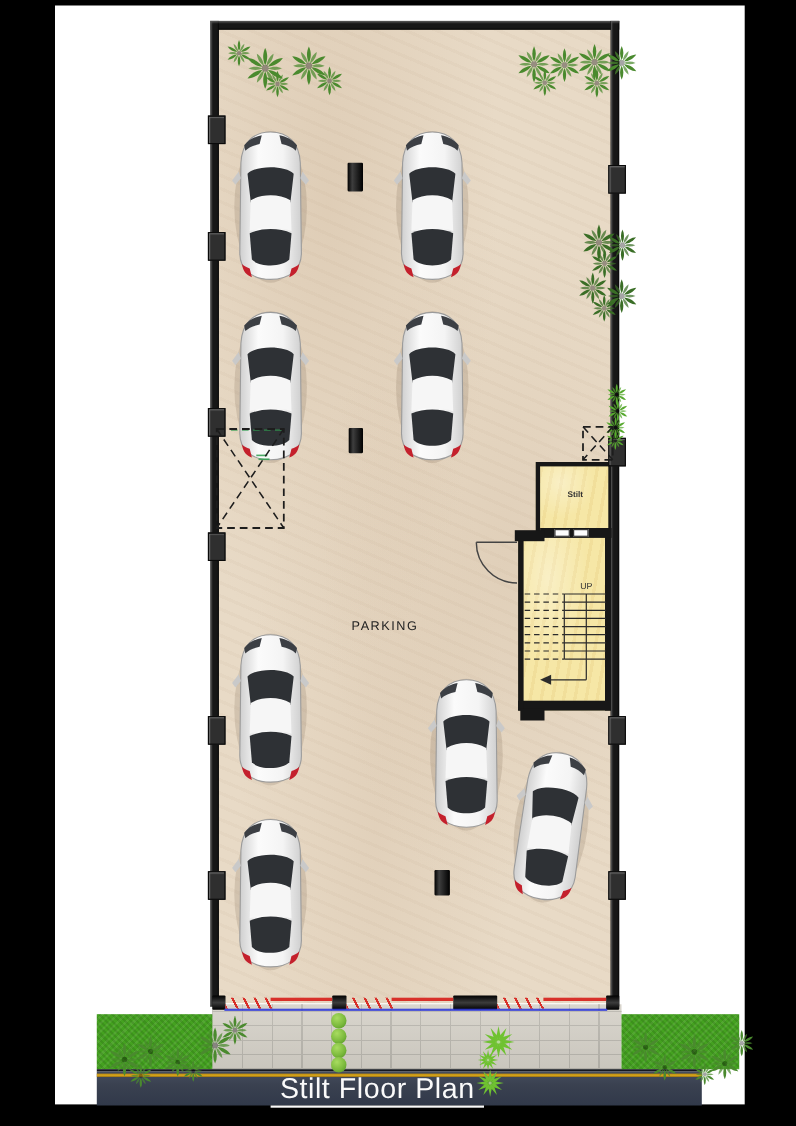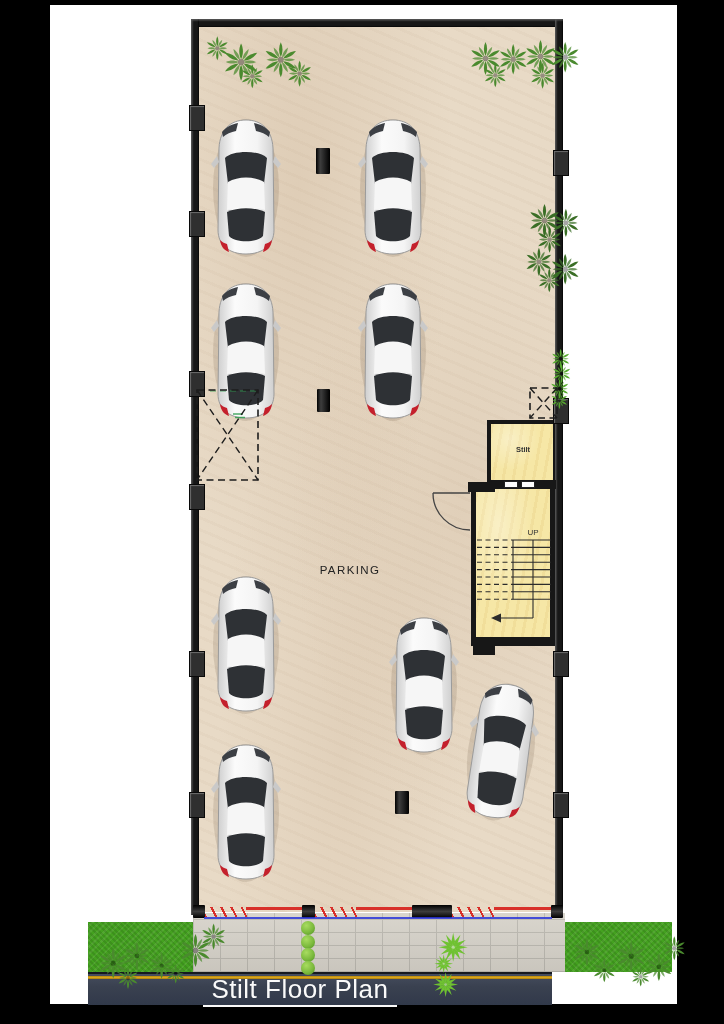--- a/index.html
+++ b/index.html
@@ -52,21 +52,21 @@
       repeating-linear-gradient(0deg, var(--pjoint,#bab7af) 0 1px, transparent 1px 13px),
       repeating-linear-gradient(90deg, var(--pjoint,#bab7af) 0 1px, transparent 1px 27px),
       var(--paver,#d6d2c9);}
   .grass{top:922px;height:50px;z-index:1;
     background:
       repeating-linear-gradient(45deg, rgba(0,0,0,.10) 0 2px, transparent 2px 4px),
       repeating-linear-gradient(-45deg, rgba(255,255,255,.08) 0 2px, transparent 2px 5px),
       var(--grass,#44a120);}
   .grass-left{left:88px;width:105px;}
   .grass-right{left:565px;width:107px;}
-  .road{left:88px;top:972px;width:464px;height:31px;z-index:4;
+  .road{left:88px;top:972px;width:550px;height:31px;z-index:4;
     background:linear-gradient(180deg,#454d5e 0%, var(--road,#3a4150) 40%, #31394a 100%);
     border-top:2px solid #15181f;display:flex;align-items:center;justify-content:center;}
   .road-yellow{position:absolute;left:0;top:1.5px;width:100%;height:3.5px;
     background:linear-gradient(180deg,#b8860b,var(--ryellow,#d8a61c),#a97c10);}
   .plan-title{color:var(--title,#fafafa);font-size:26px;letter-spacing:.5px;transform:translate(-20px,2px);
     border-bottom:2.5px solid var(--title,#fafafa);padding:0 8px 1px;line-height:1.05;}
 
   
   .parking-label{left:300px;top:524px;width:100px;text-align:center;z-index:20;
     color:var(--pcolor,#222);font-size:11.5px;letter-spacing:1.4px;margin-top:40px;}

